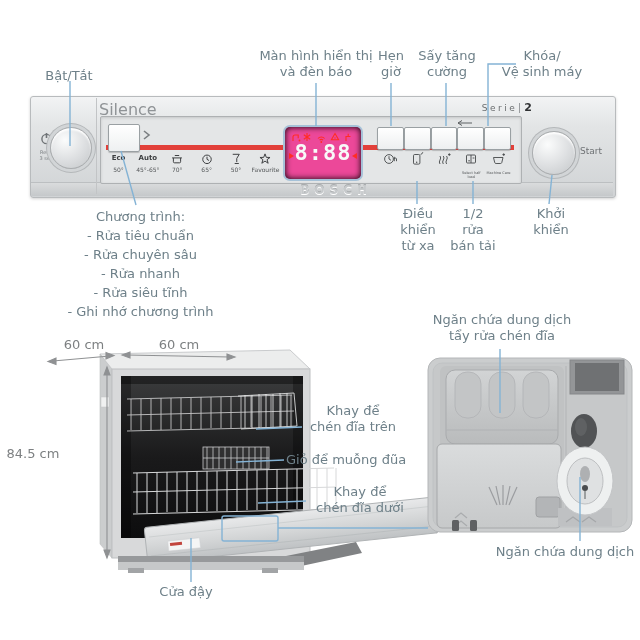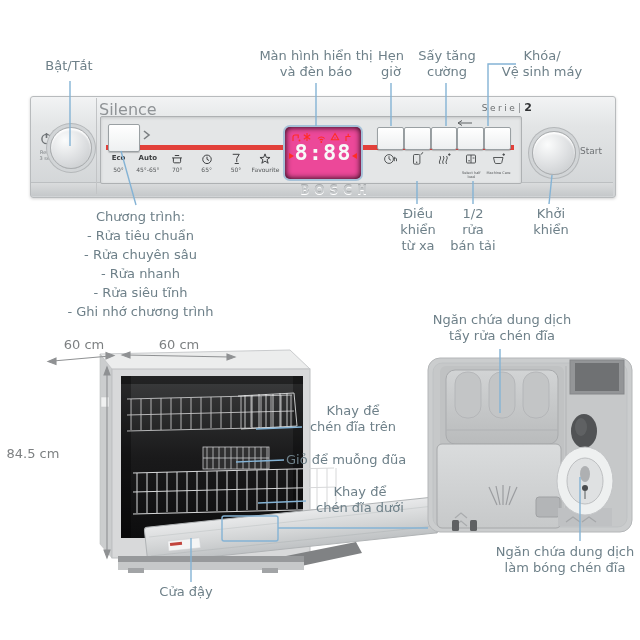--- a/index.html
+++ b/index.html
@@ -221,21 +221,21 @@
           </g>
         </svg>
       <div class="cap">Machine Care</div>
     </div>
   </div>
 
   <div class="round-btn start"></div>
   <div class="start-txt">Start</div>
   <div class="bosch">BOSCH</div>
 
-  <div class="lbl" style="left:25px;top:58px;width:88px;">
+  <div class="lbl" style="left:25px;top:68px;width:88px;">
     <div>Bật/Tắt</div>
   </div>
   <div class="lbl" style="left:252px;top:48px;width:128px;">
     <div>Màn hình hiển thị</div>
     <div>và đèn báo</div>
   </div>
   <div class="lbl" style="left:368px;top:48px;width:46px;">
     <div>Hẹn</div>
     <div>giờ</div>
   </div>
@@ -282,21 +282,20 @@
   </div>
   <div class="lbl" style="left:150px;top:584px;width:72px;">
     <div>Cửa đậy</div>
   </div>
   <div class="lbl" style="left:432px;top:312px;width:140px;">
     <div>Ngăn chứa dung dịch</div>
     <div>tẩy rửa chén đĩa</div>
   </div>
   <div class="lbl" style="left:495px;top:544px;width:140px;">
     <div>Ngăn chứa dung dịch</div>
-    <div>làm bóng chén đĩa</div>
   </div>
 
   <div class="dim" style="left:53px;top:337px;width:62px;">60 cm</div>
   <div class="dim" style="left:148px;top:337px;width:62px;">60 cm</div>
   <div class="dim" style="left:2px;top:446px;width:62px;">84.5 cm</div>
 
   <svg class="layer" width="640" height="640" viewBox="0 0 640 640">
     <defs>
       <linearGradient id="tubGrad" x1="0" y1="0" x2="0" y2="1">
         <stop offset="0" stop-color="#3b3c3d"></stop>

